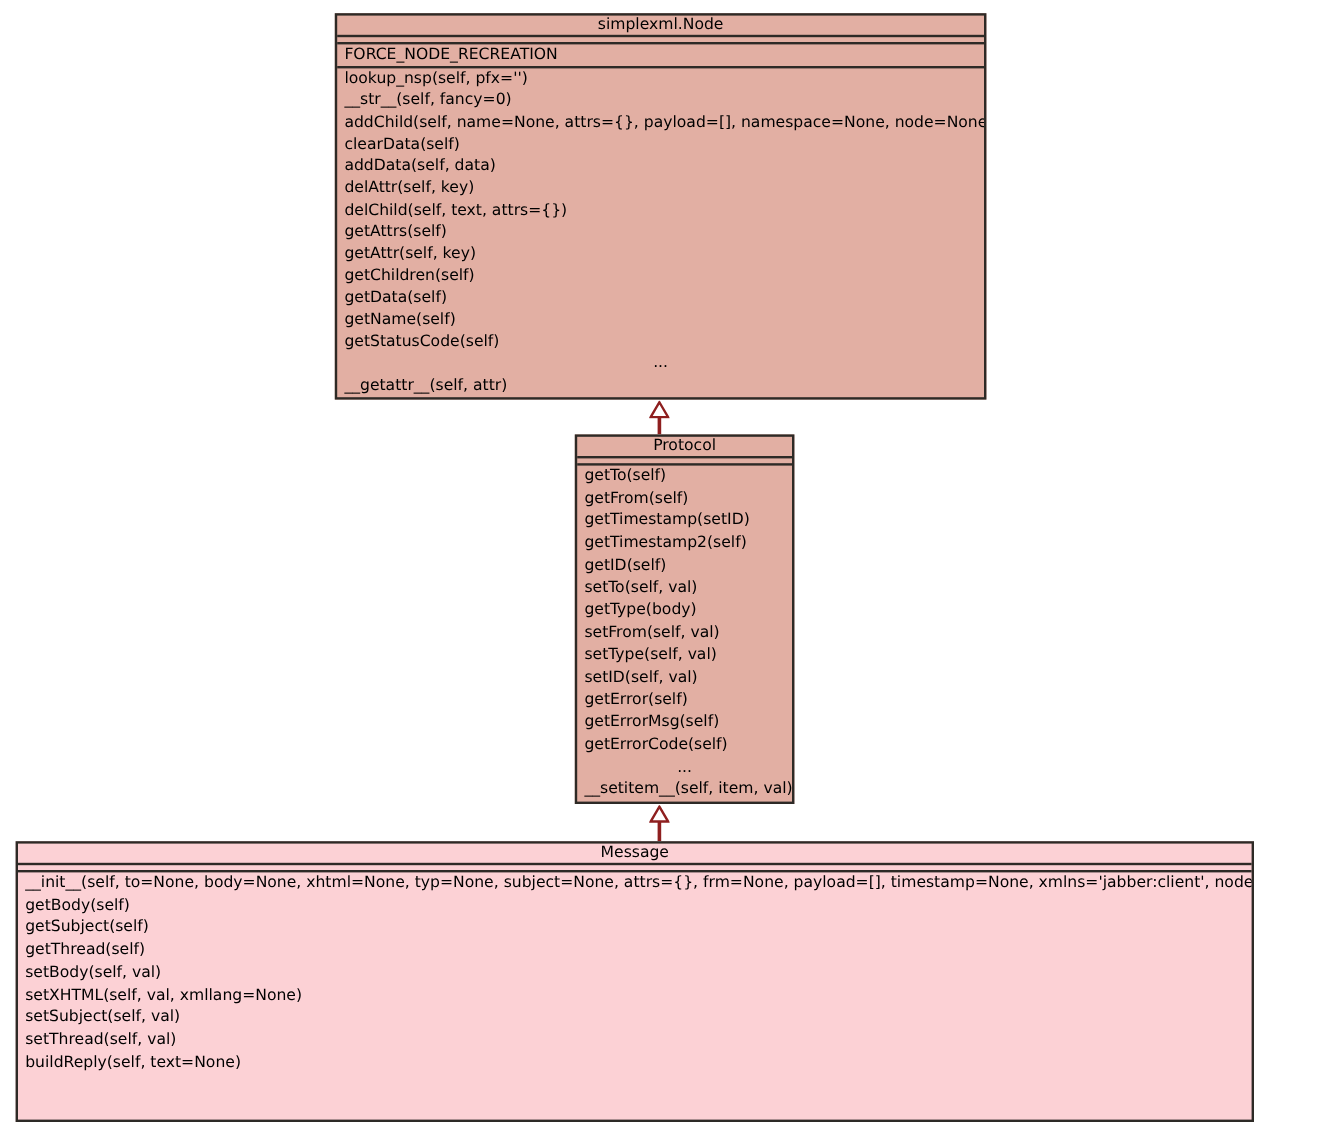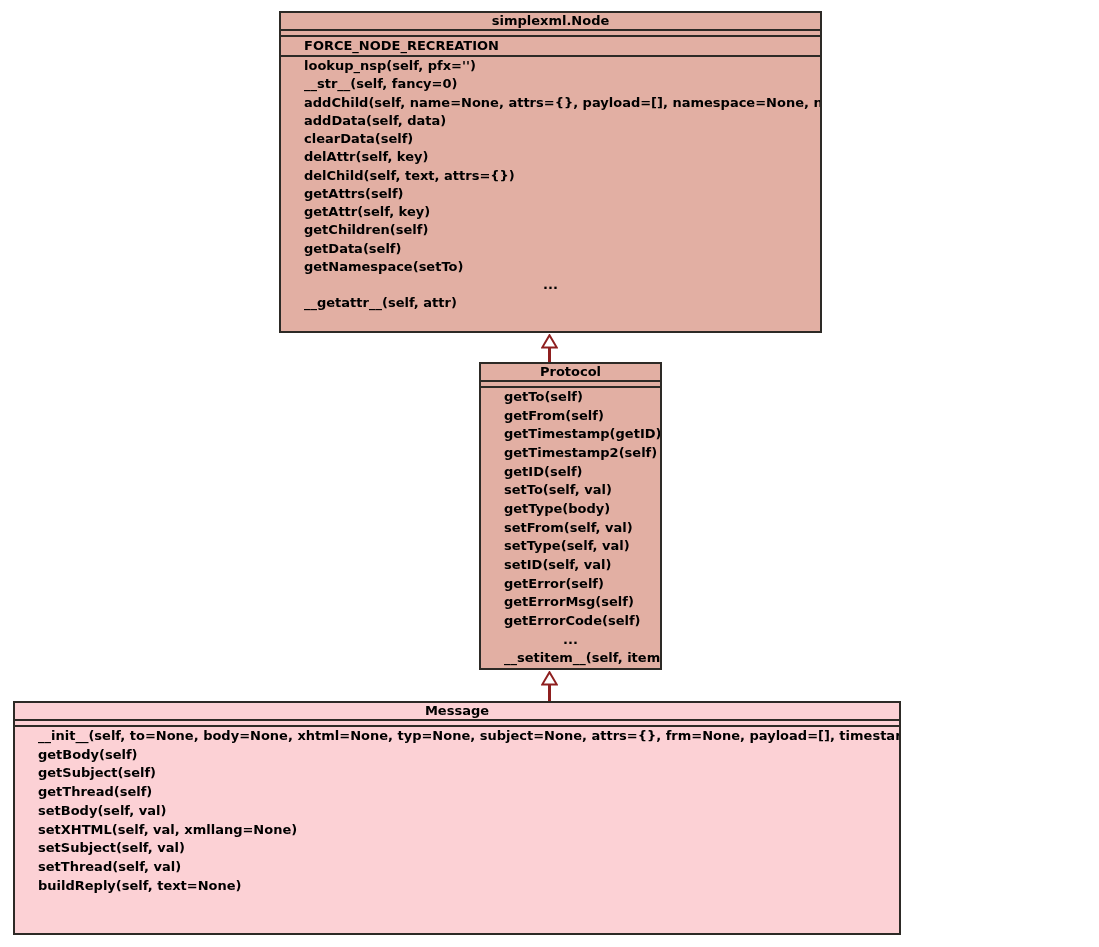--- a/index.html
+++ b/index.html
@@ -4,21 +4,20 @@
 <style>
   html,body{margin:0;padding:0;background:#ffffff;}
   .canvas{
     position:relative;
     width:1099px;height:947px;
     background:#ffffff;
     font-family:"DejaVu Sans","Liberation Sans",sans-serif;
     font-size:13px;
     color:#000000;
     overflow:hidden;
-    font-weight:bold;
   }
   .uml-box{
     position:absolute;
     box-sizing:border-box;
     border:2px solid #2d2a26;
   }
   .fill-salmon{background:#e2afa3;}
   .fill-pink{background:#fcd1d5;}
   .uml-title{
     height:16px;line-height:16px;
@@ -27,21 +26,21 @@
     white-space:nowrap;overflow:hidden;
   }
   .uml-strip{
     height:4px;
     border-bottom:2px solid #2d2a26;
   }
   .uml-attrs{border-bottom:2px solid #2d2a26;}
   .uml-attrs .uml-row{height:18px;line-height:18px;}
   .uml-methods .uml-row{height:var(--rowh,18.6px);line-height:var(--rowh,18.6px);}
   .uml-row{
-    padding-left:23px;
+    padding-left:6px;
     white-space:nowrap;
     overflow:hidden;
   }
   .uml-row.center{text-align:center;padding-left:0;}
   .arrow-stem{
     position:absolute;
     width:3px;
     background:#8e1f1f;
   }
   .arrow-head{position:absolute;line-height:0;}
@@ -54,48 +53,49 @@
   <div class="uml-box fill-salmon" style="left:279px;top:11px;width:543px;height:322px;">
     <div class="uml-title">simplexml.Node</div>
     <div class="uml-strip"></div>
     <div class="uml-attrs">
         <div class="uml-row">FORCE_NODE_RECREATION</div>
       </div>
     <div class="uml-methods" style="--rowh:18.27px;">
         <div class="uml-row">lookup_nsp(self, pfx='')</div>
         <div class="uml-row">__str__(self, fancy=0)</div>
         <div class="uml-row">addChild(self, name=None, attrs={}, payload=[], namespace=None, node=None)</div>
+        <div class="uml-row">clearData(self)</div>
         <div class="uml-row">addData(self, data)</div>
-        <div class="uml-row">clearData(self)</div>
         <div class="uml-row">delAttr(self, key)</div>
         <div class="uml-row">delChild(self, text, attrs={})</div>
         <div class="uml-row">getAttrs(self)</div>
         <div class="uml-row">getAttr(self, key)</div>
         <div class="uml-row">getChildren(self)</div>
         <div class="uml-row">getData(self)</div>
-        <div class="uml-row">getNamespace(setTo)</div>
+        <div class="uml-row">getName(self)</div>
+        <div class="uml-row">getStatusCode(self)</div>
         <div class="uml-row center">...</div>
         <div class="uml-row">__getattr__(self, attr)</div>
       </div>
   </div>
 
   <div class="arrow-head" style="left:541px;top:334px;">
     <svg width="17" height="15" viewBox="0 0 17 15">
       <polygon points="8.5,1.2 15.8,13.6 1.2,13.6" fill="#ffffff" stroke="#8e1f1f" stroke-width="2"></polygon>
     </svg>
   </div>
   <div class="arrow-stem" style="left:548px;top:348px;height:14px;"></div>
 
   <div class="uml-box fill-salmon" style="left:458px;top:362px;width:183px;height:308px;margin-left:21px;">
     <div class="uml-title">Protocol</div>
     <div class="uml-strip"></div>
     <div class="uml-methods" style="--rowh:18.66px;">
         <div class="uml-row">getTo(self)</div>
         <div class="uml-row">getFrom(self)</div>
-        <div class="uml-row">getTimestamp(getID)</div>
+        <div class="uml-row">getTimestamp(setID)</div>
         <div class="uml-row">getTimestamp2(self)</div>
         <div class="uml-row">getID(self)</div>
         <div class="uml-row">setTo(self, val)</div>
         <div class="uml-row">getType(body)</div>
         <div class="uml-row">setFrom(self, val)</div>
         <div class="uml-row">setType(self, val)</div>
         <div class="uml-row">setID(self, val)</div>
         <div class="uml-row">getError(self)</div>
         <div class="uml-row">getErrorMsg(self)</div>
         <div class="uml-row">getErrorCode(self)</div>
@@ -104,21 +104,21 @@
       </div>
   </div>
 
   <div class="arrow-head" style="left:541px;top:671px;">
     <svg width="17" height="15" viewBox="0 0 17 15">
       <polygon points="8.5,1.2 15.8,13.6 1.2,13.6" fill="#ffffff" stroke="#8e1f1f" stroke-width="2"></polygon>
     </svg>
   </div>
   <div class="arrow-stem" style="left:548px;top:685px;height:16px;"></div>
 
-  <div class="uml-box fill-pink" style="left:13px;top:701px;width:888px;height:234px;">
+  <div class="uml-box fill-pink" style="left:13px;top:701px;width:1032px;height:234px;">
     <div class="uml-title">Message</div>
     <div class="uml-strip"></div>
     <div class="uml-methods" style="--rowh:18.72px;">
         <div class="uml-row">__init__(self, to=None, body=None, xhtml=None, typ=None, subject=None, attrs={}, frm=None, payload=[], timestamp=None, xmlns='jabber:client', node=None)</div>
         <div class="uml-row">getBody(self)</div>
         <div class="uml-row">getSubject(self)</div>
         <div class="uml-row">getThread(self)</div>
         <div class="uml-row">setBody(self, val)</div>
         <div class="uml-row">setXHTML(self, val, xmllang=None)</div>
         <div class="uml-row">setSubject(self, val)</div>

